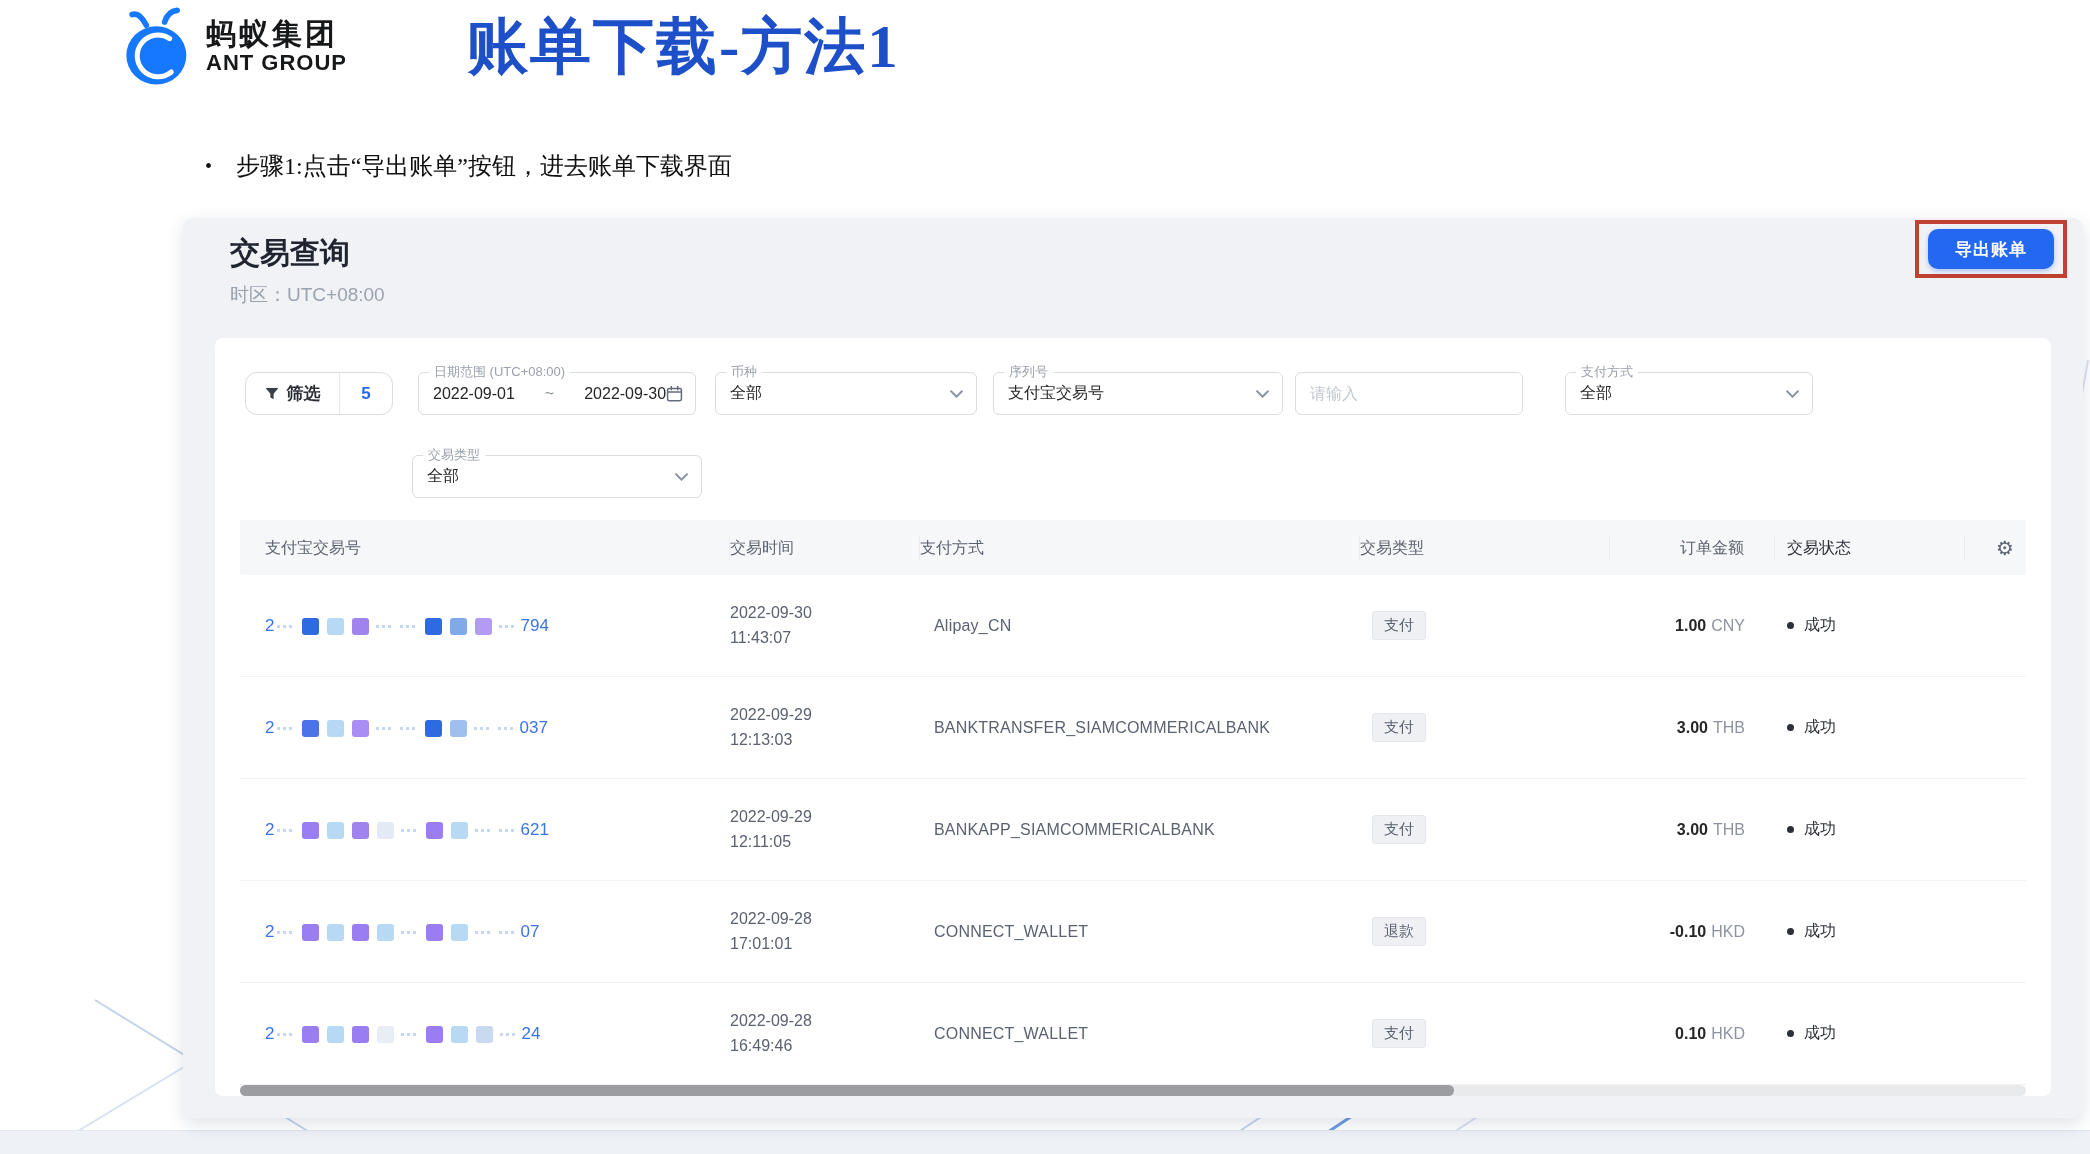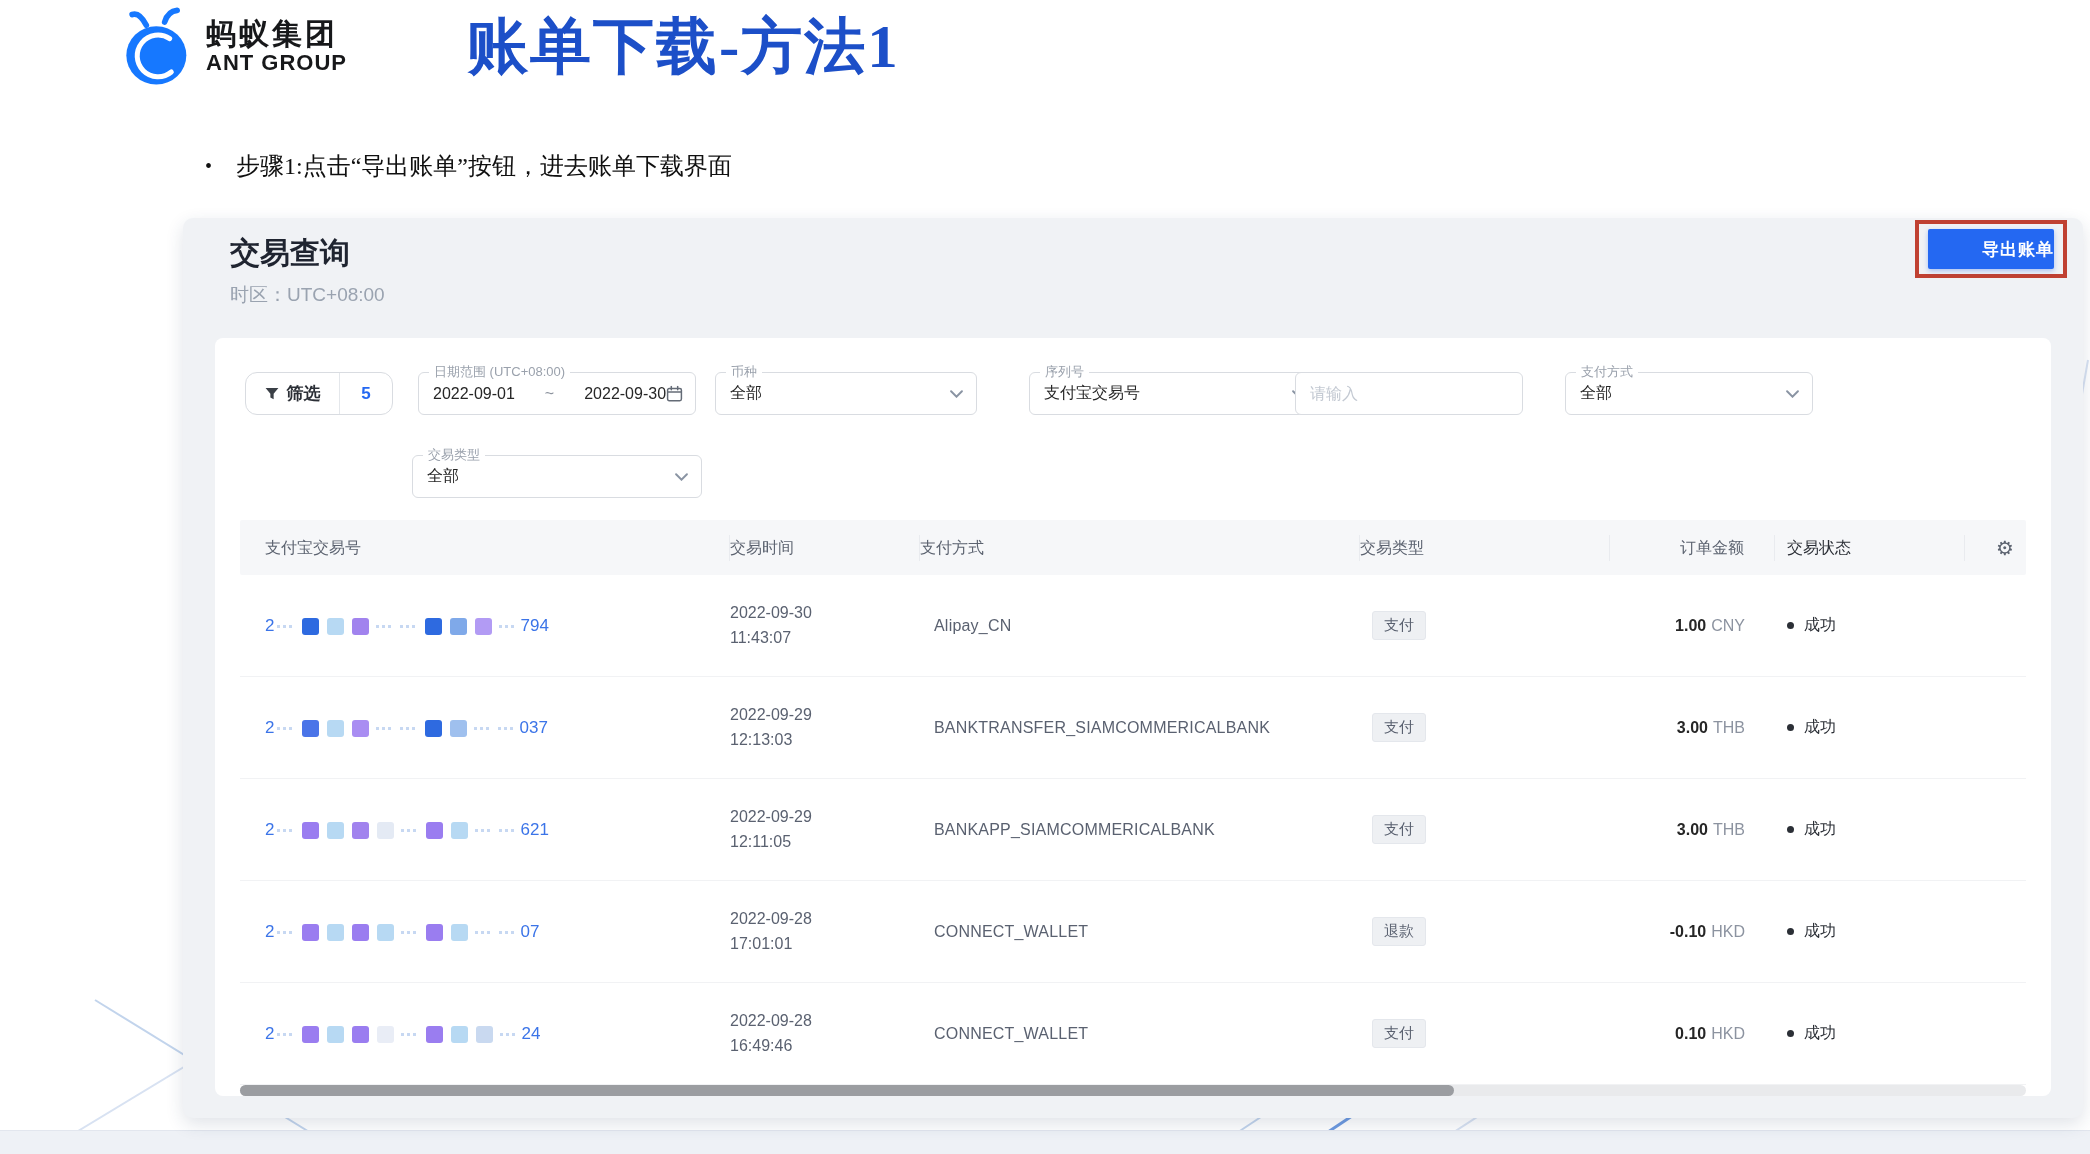--- a/index.html
+++ b/index.html
@@ -30,22 +30,22 @@
 
   
   .panel { position:absolute; left:183px; top:218px; width:1900px; height:900px;
     background:#f0f2f5; border-radius:10px; box-shadow:0 6px 18px rgba(35,58,94,.14); }
   .panel-title { position:absolute; left:47px; top:15px; font-size:30px; font-weight:700; color:#1f2430; }
   .panel-timezone { position:absolute; left:47px; top:64px; font-size:19px; color:#9aa3b0; }
 
   .export-highlight { position:absolute; left:1732px; top:2px; width:152px; height:58px;
     border:4px solid #c04132; display:flex; align-items:center; justify-content:center; }
   .export-btn { width:126px; height:40px; background:#2468f2; color:#fff; border:none;
-    border-radius:2px; font-size:17px; font-weight:600; letter-spacing:1px; cursor:pointer;
-    font-family:inherit; box-shadow:0 2px 5px rgba(36,104,242,.35);text-align:right; }
+    border-radius:10px; font-size:17px; font-weight:600; letter-spacing:1px; cursor:pointer;
+    font-family:inherit; box-shadow:0 2px 5px rgba(36,104,242,.35); }
 
   
   .card { position:absolute; left:32px; top:120px; width:1836px; height:758px;
     background:#fff; border-radius:8px; }
 
   
   .field { position:absolute; height:43px; border:1px solid #d9dce1; border-radius:6px;
     background:#fff; display:flex; align-items:center; padding:0 14px; font-size:16px; color:#262626; }
   .flabel { position:absolute; top:-10px; left:10px; background:#fff; padding:0 5px;
     font-size:13px; color:#9aa1ac; white-space:nowrap; }
@@ -58,21 +58,21 @@
 
   .filter-btn { position:absolute; left:30px; top:34px; width:148px; height:43px;
     border:1px solid #d9dce1; border-radius:12px; background:#fff; display:flex; align-items:stretch; cursor:pointer; }
   .fb-left { flex:1; display:flex; align-items:center; justify-content:center; gap:8px;
     font-size:17px; font-weight:600; color:#2b2f36; border-right:1px solid #e4e7eb; }
   .fb-count { width:52px; display:flex; align-items:center; justify-content:center;
     color:#2468f2; font-size:17px; font-weight:600; }
 
   .f-date    { left:203px;  top:34px;  width:278px;gap:20px; }
   .f-curr    { left:500px;  top:34px;  width:262px; }
-  .f-serial  { left:814px;  top:34px;  width:290px; }
+  .f-serial  { left:778px;  top:34px;  width:290px; }
   .f-input   { left:1080px; top:34px;  width:228px; }
   .f-pay     { left:1350px; top:34px;  width:248px; }
   .f-type    { left:197px;  top:117px; width:290px; }
 
   
   .table { position:absolute; left:25px; top:182px; width:1786px; }
   .trow { display:grid; grid-template-columns:490px 190px 440px 250px 165px 190px 1fr;
     align-items:center; }
   .thead { height:55px; background:#f6f7f9; font-size:16px; color:#5c6370; border-radius:2px; }
   .thead .c { height:26px; line-height:26px; border-right:1px solid #e9ebef; }

